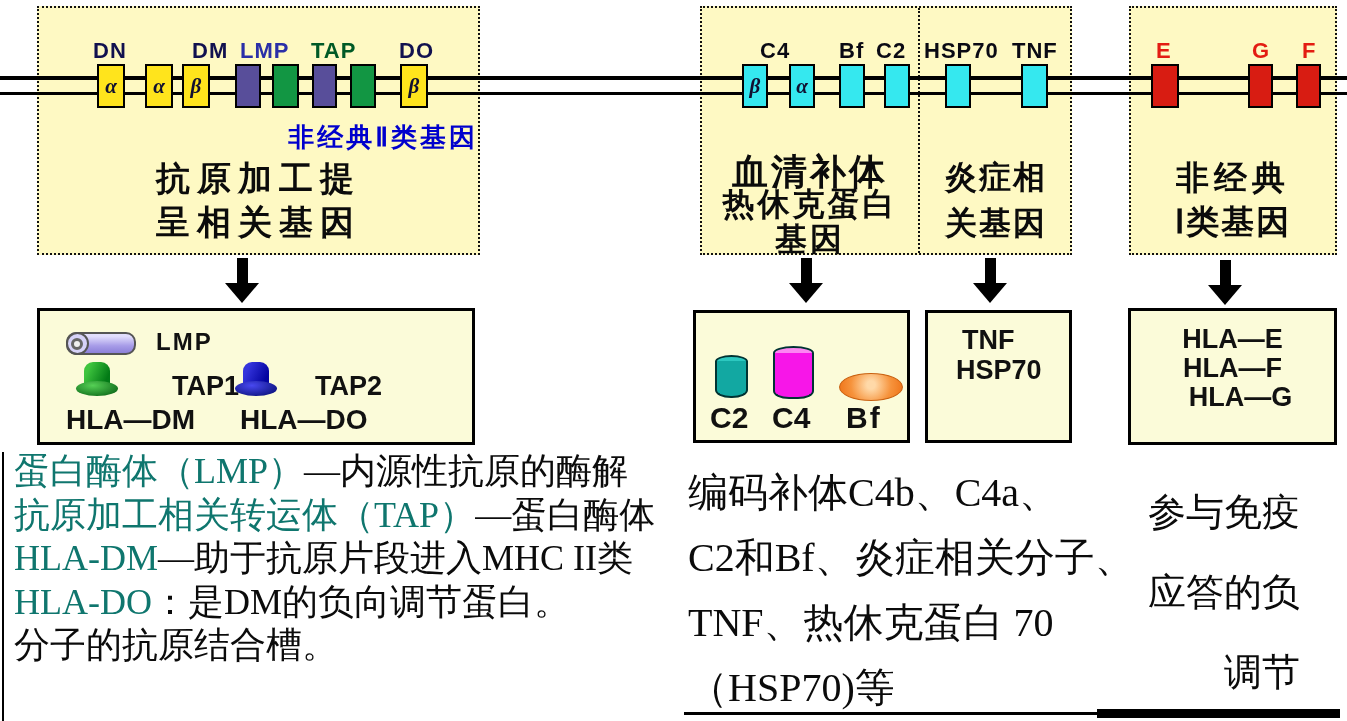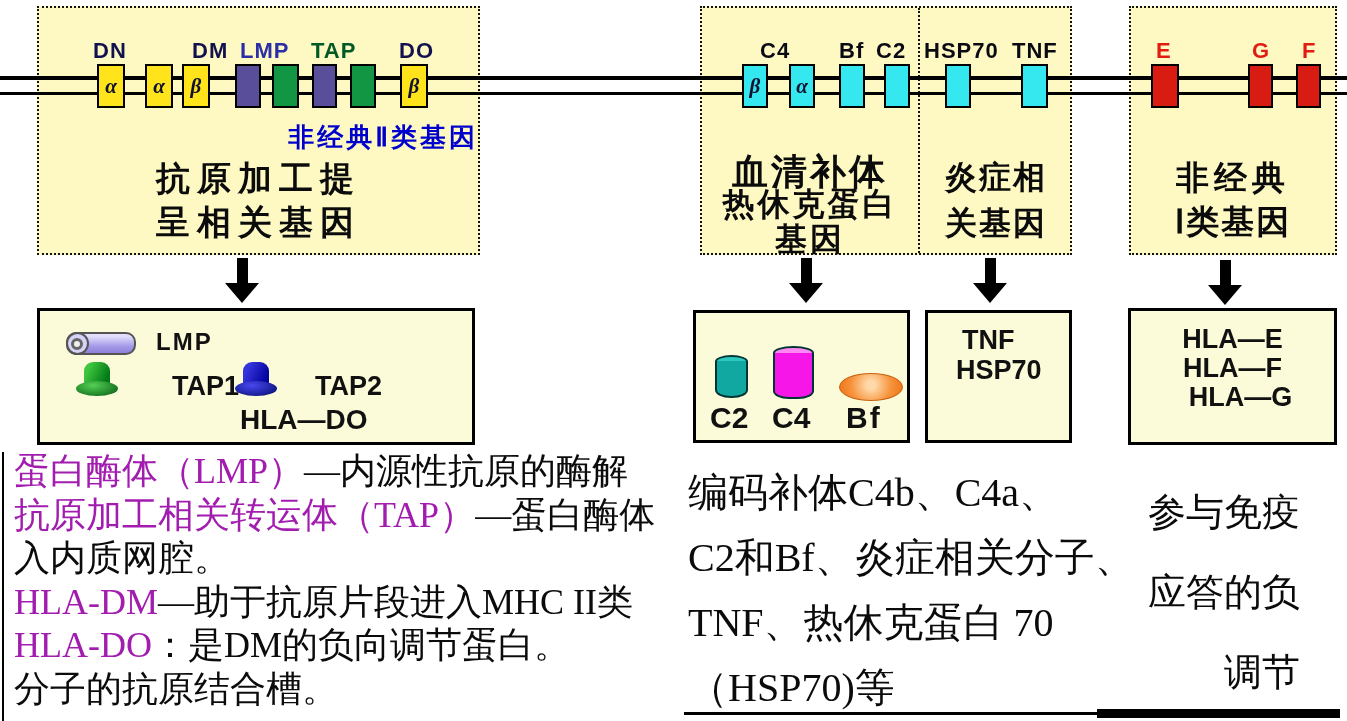--- a/index.html
+++ b/index.html
@@ -51,21 +51,21 @@
   .tap-green .base{background:radial-gradient(ellipse at 40% 30%,#55d055,#01570e);}
   .tap-green .cap{background:linear-gradient(115deg,#3ec43e 20%,#027a16 80%);}
   .tap-blue .base{background:radial-gradient(ellipse at 40% 30%,#4848f0,#000868);}
   .tap-blue .cap{background:linear-gradient(115deg,#3434dc 20%,#0404a0 80%);}
   .cyl-top{position:absolute;border:2px solid #033;border-radius:50%;box-sizing:border-box;}
   .cyl-body{position:absolute;border:2px solid #033;border-top:none;box-sizing:border-box;border-radius:0 0 16px 16px/0 0 8px 8px;}
   .bf-ell{position:absolute;border-radius:50%;background:radial-gradient(circle at 50% 42%,#ffd9a8 12%,#f6933c 58%,#ee7014 100%);border:1px solid #c86010;}
 
   
   .note-serif{font-family:"Liberation Serif",serif;color:#0b0b0b;white-space:nowrap;}
-  .blue-seg{color:#a21caf;}
+  .blue-seg{color:#0f766e;}
   .hr{position:absolute;background:#000;}
 </style>
 </head>
 <body>
 
 <div class="canvas">
 
   <div class="region" style="left:37px;width:443px;">
     <div class="gene-lab lab-navy" style="left:54px;">DN</div>
     <div class="gene-lab lab-navy" style="left:110px;margin-left:43px;">DM</div>
@@ -167,20 +167,21 @@
         <div class="base"></div>
       </div>
     <div class="pl-lab" style="left:96px;top:60px;font-size:27px;font-weight:600;margin-left:36px;">TAP1</div>
 
     <div class="tap tap-blue" style="left:195px;top:51px;width:42px;height:34px;">
         <div class="cap"></div>
         <div class="base"></div>
       </div>
     <div class="pl-lab" style="left:275px;top:60px;font-size:27px;font-weight:600;">TAP2</div>
 
+    <div class="pl-lab" style="left:26px;top:93px;font-size:28px;font-weight:600;">HLA—DM</div>
     <div class="pl-lab" style="left:200px;top:93px;font-size:28px;font-weight:600;">HLA—DO</div>
   </div>
 
   <div class="panel" style="left:693px;top:310px;width:217px;height:133px;">
     <div class="cyl-top" style="left:19px;top:42px;width:33px;height:13px;background:#2cc8c0;"></div>
     <div class="cyl-body" style="left:19px;top:48px;width:33px;height:37px;background:#12a8a2;"></div>
     <div class="cyl-top" style="left:77px;top:33px;width:41px;height:14px;background:#fc86f2;"></div>
     <div class="cyl-body" style="left:77px;top:40px;width:41px;height:46px;background:#f716e8;"></div>
     <div class="bf-ell" style="left:143px;top:60px;width:62px;height:26px;"></div>
 
@@ -198,21 +199,20 @@
     <div class="pl-lab" style="left:0;right:0;top:13px;text-align:center;font-size:27px;font-weight:600;">HLA—E</div>
     <div class="pl-lab" style="left:0;right:0;top:42px;text-align:center;font-size:27px;font-weight:600;">HLA—F</div>
     <div class="pl-lab" style="left:16px;right:0;top:71px;text-align:center;font-size:27px;font-weight:600;">HLA—G</div>
   </div>
 
   <div class="hr" style="left:2px;top:452px;width:2px;height:269px;"></div>
 
   <div class="abs note-serif" style="left:14px;top:450px;font-size:36px;line-height:43.5px;">
     <div><span class="blue-seg">蛋白酶体（LMP）</span><span>—内源性抗原的酶解</span></div>
     <div><span class="blue-seg">抗原加工相关转运体（TAP）</span><span>—蛋白酶体</span></div>
-    <div>入内质网腔。</div>
     <div><span class="blue-seg">HLA-DM</span><span>—助于抗原片段进入MHC II类</span></div>
     <div><span class="blue-seg">HLA-DO</span><span>：是DM的负向调节蛋白。</span></div>
     <div>分子的抗原结合槽。</div>
   </div>
 
   <div class="abs note-serif" style="left:688px;top:460px;font-size:40px;line-height:65px;">
     <div>编码补体C4b、C4a、</div>
     <div>C2和Bf、炎症相关分子、</div>
     <div>TNF、热休克蛋白 70</div>
     <div>（HSP70)等</div>

